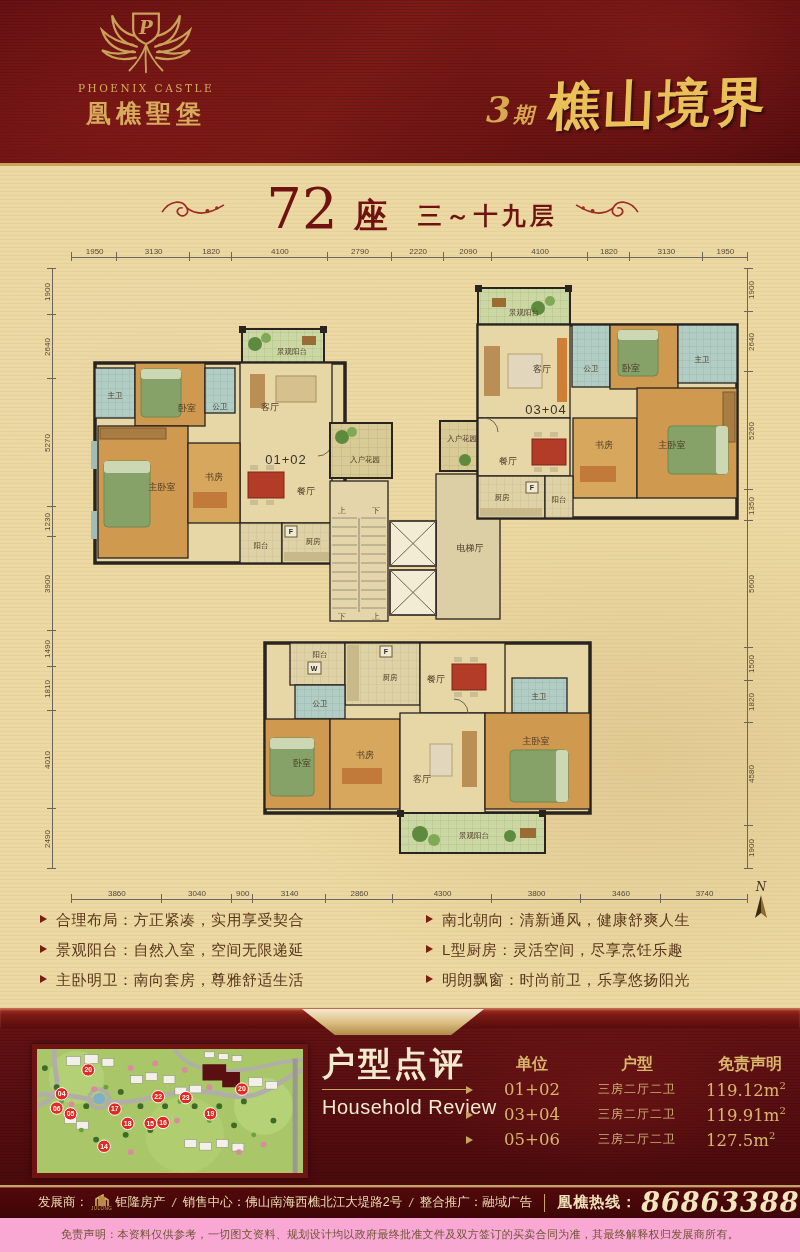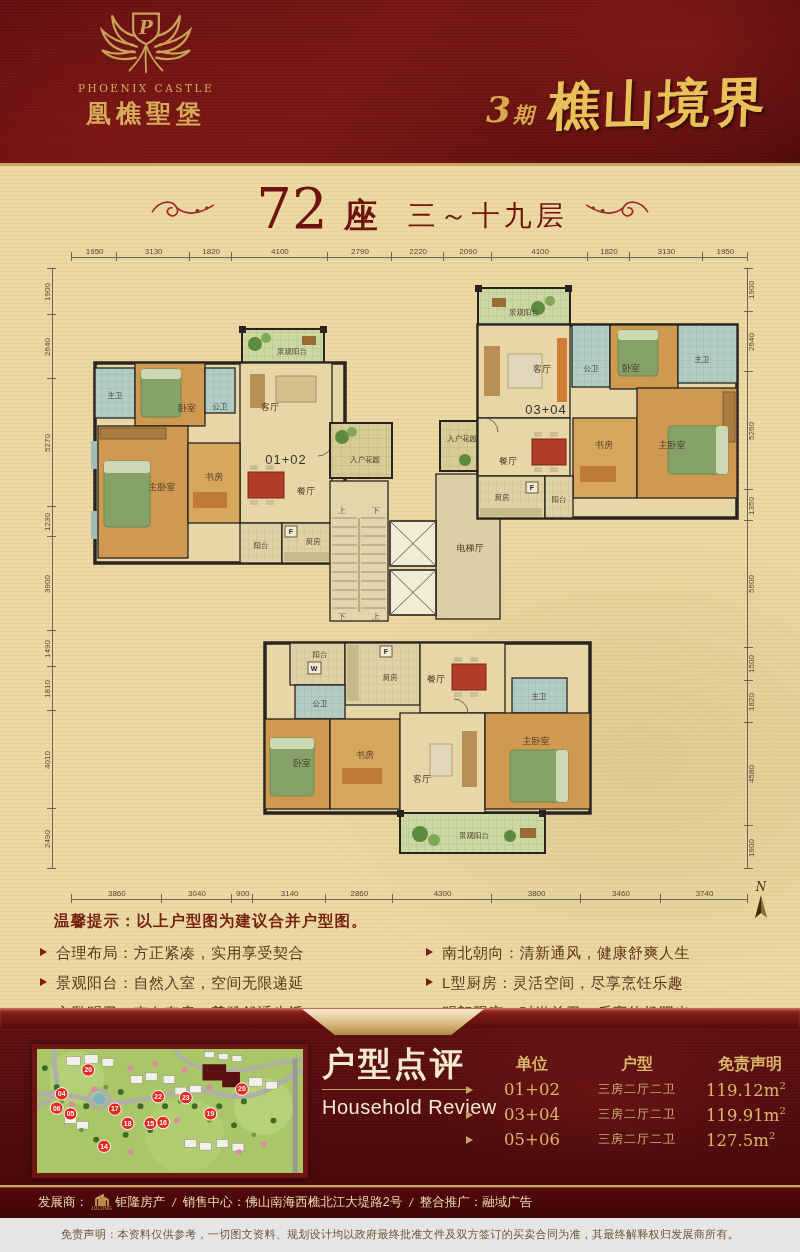--- a/index.html
+++ b/index.html
@@ -28,21 +28,21 @@
   
   .main{position:absolute;left:0;top:169px;width:800px;height:839px;
     background:
       repeating-linear-gradient(0deg, rgba(180,150,90,.10) 0 1px, transparent 1px 4px),
       radial-gradient(ellipse 500px 300px at 20% 25%, rgba(235,215,165,.6), transparent 70%),
       radial-gradient(ellipse 520px 360px at 80% 70%, rgba(214,188,130,.5), transparent 70%),
       #ecd8a2;}
   .plan-title{position:absolute;left:0;top:10px;width:100%;display:flex;align-items:center;justify-content:center;gap:16px;}
   .t-num{font-family:"DejaVu Serif",serif;font-size:56px;color:#6f1310;line-height:1;margin-left:24px;}
   .t-suffix{font-size:34px;font-weight:bold;color:#6f1310;padding-top:14px;}
-  .t-floors{font-size:28px;font-weight:normal;color:#6f1310;letter-spacing:4px;padding-top:14px;margin-left:14px;}
+  .t-floors{font-size:24px;font-weight:bold;color:#6f1310;letter-spacing:4px;padding-top:14px;margin-left:14px;}
   .flourish{width:66px;height:28px;}
 
   
   .dim-row{position:absolute;display:flex;}
   .dim-label{font-size:8px;color:#53493a;line-height:1;}
   .dim-row.h{height:16px;}
   .dim-row.h .dim-seg{position:relative;flex:1 1 0;display:flex;align-items:flex-end;justify-content:center;}
   .dim-row.h .dim-seg::after{content:"";position:absolute;left:0;right:0;bottom:3px;border-bottom:1px solid #6b655a;}
   .dim-row.h .dim-seg::before{content:"";position:absolute;left:-1px;bottom:0;height:9px;border-left:1px solid #6b655a;}
   .dim-row.h .dim-label{padding-bottom:5px;}
@@ -112,21 +112,21 @@
     border-top:2px solid #c9a45c;box-shadow:inset 0 1px 0 rgba(255,240,200,.25);color:#ecdcb2;font-size:12.5px;white-space:nowrap;}
   .fb-sep{font-style:italic;margin:0 7px;color:#d9c491;}
   .fb-logo{display:inline-flex;flex-direction:column;align-items:center;margin:0 3px;line-height:1;}
   .fb-logo-text{font-size:4.5px;letter-spacing:.5px;color:#d6ab5c;}
   .fb-right{margin-left:auto;display:flex;align-items:center;}
   .fb-div{width:1px;height:18px;background:#caa55c;margin:0 12px;}
   .fb-hotline-label{font-size:15px;font-weight:bold;color:#f0e2b8;letter-spacing:1px;}
   .fb-hotline{font-family:"DejaVu Serif",serif;font-weight:bold;font-style:italic;font-size:27px;letter-spacing:1px;color:#f3e6bd;margin-left:4px;}
 
   
-  .disclaimer{position:absolute;left:0;top:1218px;width:800px;height:34px;background:#e5e5e5;
+  .disclaimer{position:absolute;left:0;top:1218px;width:800px;height:34px;background:#f9a8d4;
     text-align:center;font-size:11px;color:#6d5533;padding-top:9px;letter-spacing:.3px;}
 </style>
 </head>
 <body>
 
 <div id="page">
 
   <div class="header">
     <div class="logo-block">
       <svg width="112" height="66" viewBox="0 0 120 72">
@@ -498,21 +498,20 @@
 
     <div class="north">
       <span>N</span>
       <svg width="20" height="26" viewBox="0 0 20 26">
         <polygon points="10,2 4,25 10,20" fill="#3a2a10"></polygon>
         <polygon points="10,2 16,25 10,20" fill="#8a6a2e"></polygon>
       </svg>
     </div>
 
     <div class="tips">
-      <div class="tips-heading">温馨提示：以上户型图为建议合并户型图。</div>
       <div class="tips-cols">
         <ul class="tips-col">
           <li>
               <i class="tri"></i>
               <span>合理布局：方正紧凑，实用享受契合</span>
             </li>
           <li>
               <i class="tri"></i>
               <span>景观阳台：自然入室，空间无限递延</span>
             </li>
@@ -711,17 +710,22 @@
       </svg>
       <span class="fb-logo-text">JULONG</span>
     </span>
     <span>钜隆房产</span>
     <span class="fb-sep">/</span>
     <span>销售中心：</span>
     <span>佛山南海西樵北江大堤路2号</span>
     <span class="fb-sep">/</span>
     <span>整合推广：</span>
     <span>融域广告</span>
+    <span class="fb-right">
+      <i class="fb-div"></i>
+      <span class="fb-hotline-label">凰樵热线：</span>
+      <span class="fb-hotline">86863388</span>
+    </span>
   </div>
 
   <div class="disclaimer">免责声明：本资料仅供参考，一切图文资料、规划设计均以政府最终批准文件及双方签订的买卖合同为准，其最终解释权归发展商所有。</div>
 
 </div>
 
 </body></html>

